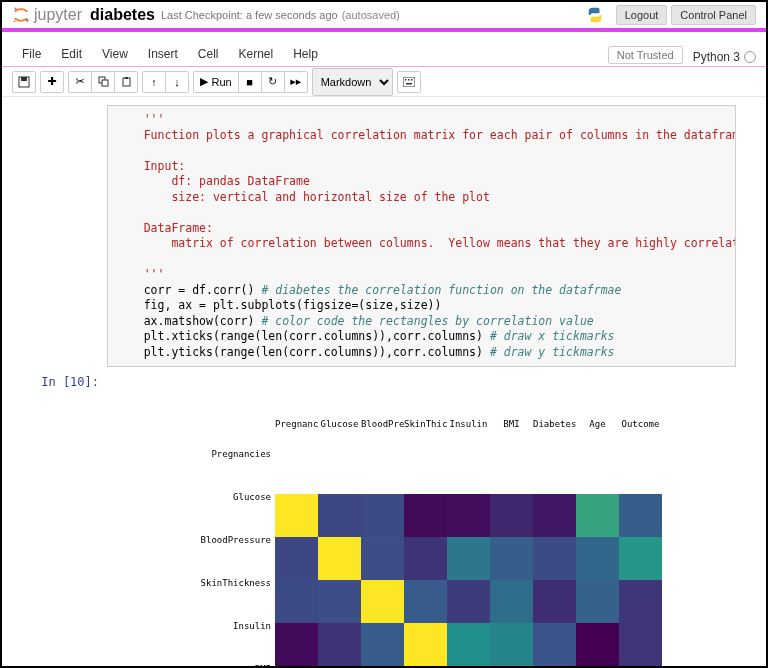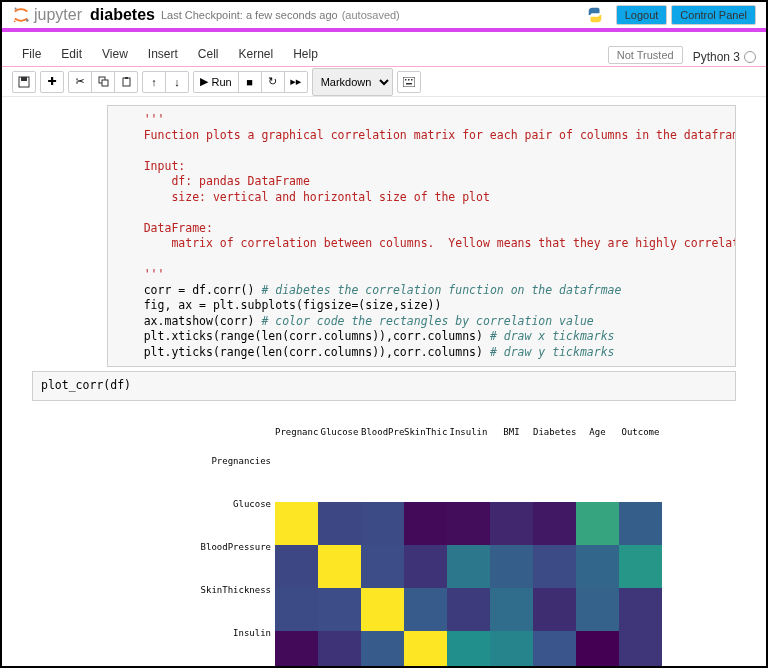--- a/index.html
+++ b/index.html
@@ -7,21 +7,21 @@
 .header { display: flex; align-items: center; padding: 4px 10px; border-bottom: 4px solid #d946ef; height: 30px; }
 .logo { display: flex; align-items: center; gap: 4px; }
 .logo-icon { width: 18px; height: 18px; position: relative; }
 .logo-icon svg { width: 100%; height: 100%; }
 .logo-text { font-size: 16px; color: #888; font-weight: 400; }
 .nb-name { font-size: 16px; font-weight: bold; margin-left: 8px; color: #000; }
 .checkpoint { font-size: 11px; color: #777; margin-left: 6px; }
 .autosaved { font-size: 11px; color: #888; margin-left: 4px; }
 .spacer { flex: 1; }
 .py-logo { width: 18px; height: 18px; margin-right: 8px; }
-.btn { background: #0ea5e9; border: 1px solid #ccc; border-radius: 2px; padding: 3px 8px; font-size: 11px; color: #333; cursor: pointer; margin-left: 4px; }
+.btn { background: #e5e5e5; border: 1px solid #ccc; border-radius: 2px; padding: 3px 8px; font-size: 11px; color: #333; cursor: pointer; margin-left: 4px; }
 .menubar { display: flex; align-items: flex-end; padding: 2px 10px; height: 26px; border-bottom: 1px solid #f9a8d4; margin-top: 9px; }
 .menu-item { font-size: 12px; color: #333; padding: 3px 10px; cursor: pointer; }
 .trust { border: 1px solid #ccc; border-radius: 2px; font-size: 11px; padding: 2px 8px; color: #777; margin-right: 10px; }
 .kernel { font-size: 12px; color: #333; display: flex; align-items: center; gap: 4px; }
 .kernel-ind { width: 12px; height: 12px; border: 1px solid #999; border-radius: 50%; }
 .toolbar { display: flex; align-items: center; padding: 4px 10px; border-bottom: 1px solid #e7e7e7; height: 30px; gap: 4px; }
 .tb-btn { width: 24px; height: 22px; border: 1px solid #ccc; border-radius: 2px; background: #fff; display: flex; align-items: center; justify-content: center; cursor: pointer; font-size: 11px; }
 .tb-group { display: flex; gap: 0; }
 .tb-group .tb-btn { border-radius: 0; margin-left: -1px; }
 .tb-group .tb-btn:first-child { border-radius: 2px 0 0 2px; margin-left: 0; }
@@ -168,21 +168,21 @@
 <span class=""></span>
 <span class="str">    '''</span>
     corr = df.corr() <span class="com"># diabetes the correlation function on the datafrmae</span>
     fig, ax = plt.subplots(figsize=(size,size))
     ax.matshow(corr) <span class="com"># color code the rectangles by correlation value</span>
     plt.xticks(range(len(corr.columns)),corr.columns) <span class="com"># draw x tickmarks</span>
     plt.yticks(range(len(corr.columns)),corr.columns) <span class="com"># draw y tickmarks</span></div>
   </div>
 
   <div class="cell">
-    <div class="cell-body"><span>plot_corr(df)</span></div>
+    <div class="prompt">In [10]:</div>
   </div>
 
   <div class="cell">
     <div class="prompt out"></div>
     <div class="cell-body output">
       <div class="heatmap-wrap">
         <div class="heatmap-labels-x" id="hm-x" style="width: 387px;"><div style="width: 43px;">Pregnancies</div><div style="width: 43px;">Glucose</div><div style="width: 43px;">BloodPressure</div><div style="width: 43px;">SkinThickness</div><div style="width: 43px;">Insulin</div><div style="width: 43px;">BMI</div><div style="width: 43px;">DiabetesPedigreeFunction</div><div style="width: 43px;">Age</div><div style="width: 43px;">Outcome</div></div>
         <div class="heatmap-labels-y" id="hm-y"><div style="height: 43px;">Pregnancies</div><div style="height: 43px;">Glucose</div><div style="height: 43px;">BloodPressure</div><div style="height: 43px;">SkinThickness</div><div style="height: 43px;">Insulin</div><div style="height: 43px;">BMI</div></div>
         <div class="heatmap-grid" id="hm-grid" style="grid-template-columns: repeat(9, 43px); grid-template-rows: repeat(9, 43px);"><div class="hm-cell" style="background: rgb(253, 231, 37);"></div><div class="hm-cell" style="background: rgb(60, 71, 132);"></div><div class="hm-cell" style="background: rgb(60, 74, 134);"></div><div class="hm-cell" style="background: rgb(67, 10, 90);"></div><div class="hm-cell" style="background: rgb(67, 13, 92);"></div><div class="hm-cell" style="background: rgb(64, 39, 110);"></div><div class="hm-cell" style="background: rgb(65, 24, 100);"></div><div class="hm-cell" style="background: rgb(54, 164, 126);"></div><div class="hm-cell" style="background: rgb(54, 94, 139);"></div><div class="hm-cell" style="background: rgb(60, 71, 132);"></div><div class="hm-cell" style="background: rgb(253, 231, 37);"></div><div class="hm-cell" style="background: rgb(60, 77, 136);"></div><div class="hm-cell" style="background: rgb(62, 51, 118);"></div><div class="hm-cell" style="background: rgb(44, 119, 140);"></div><div class="hm-cell" style="background: rgb(54, 94, 139);"></div><div class="hm-cell" style="background: rgb(60, 74, 134);"></div><div class="hm-cell" style="background: rgb(50, 103, 139);"></div><div class="hm-cell" style="background: rgb(38, 150, 136);"></div><div class="hm-cell" style="background: rgb(60, 74, 134);"></div><div class="hm-cell" style="background: rgb(60, 77, 136);"></div><div class="hm-cell" style="background: rgb(253, 231, 37);"></div><div class="hm-cell" style="background: rgb(55, 92, 139);"></div><div class="hm-cell" style="background: rgb(62, 59, 124);"></div><div class="hm-cell" style="background: rgb(48, 108, 139);"></div><div class="hm-cell" style="background: rgb(63, 45, 114);"></div><div class="hm-cell" style="background: rgb(52, 98, 139);"></div><div class="hm-cell" style="background: rgb(62, 54, 120);"></div><div class="hm-cell" style="background: rgb(67, 10, 90);"></div><div class="hm-cell" style="background: rgb(62, 51, 118);"></div><div class="hm-cell" style="background: rgb(55, 92, 139);"></div><div class="hm-cell" style="background: rgb(253, 231, 37);"></div><div class="hm-cell" style="background: rgb(33, 144, 140);"></div><div class="hm-cell" style="background: rgb(38, 133, 140);"></div><div class="hm-cell" style="background: rgb(58, 85, 139);"></div><div class="hm-cell" style="background: rgb(68, 1, 84);"></div><div class="hm-cell" style="background: rgb(62, 54, 120);"></div><div class="hm-cell" style="background: rgb(67, 13, 92);"></div><div class="hm-cell" style="background: rgb(44, 119, 140);"></div><div class="hm-cell" style="background: rgb(62, 59, 124);"></div><div class="hm-cell" style="background: rgb(33, 144, 140);"></div><div class="hm-cell" style="background: rgb(253, 231, 37);"></div><div class="hm-cell" style="background: rgb(56, 89, 139);"></div><div class="hm-cell" style="background: rgb(57, 87, 139);"></div><div class="hm-cell" style="background: rgb(66, 21, 98);"></div><div class="hm-cell" style="background: rgb(60, 71, 132);"></div></div>
       </div>

